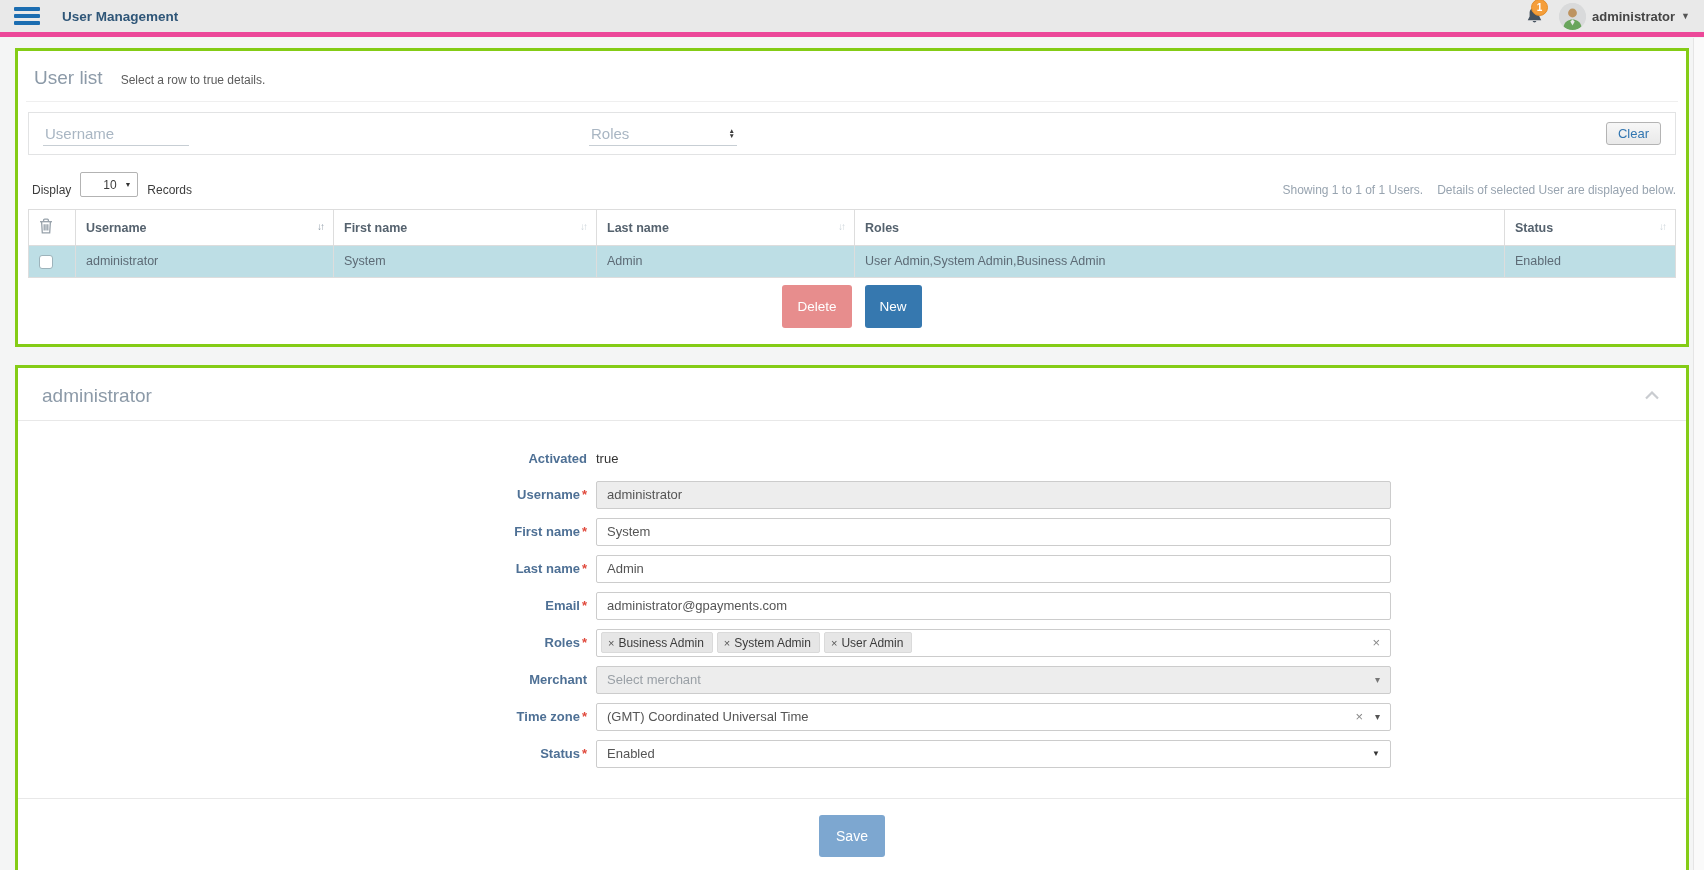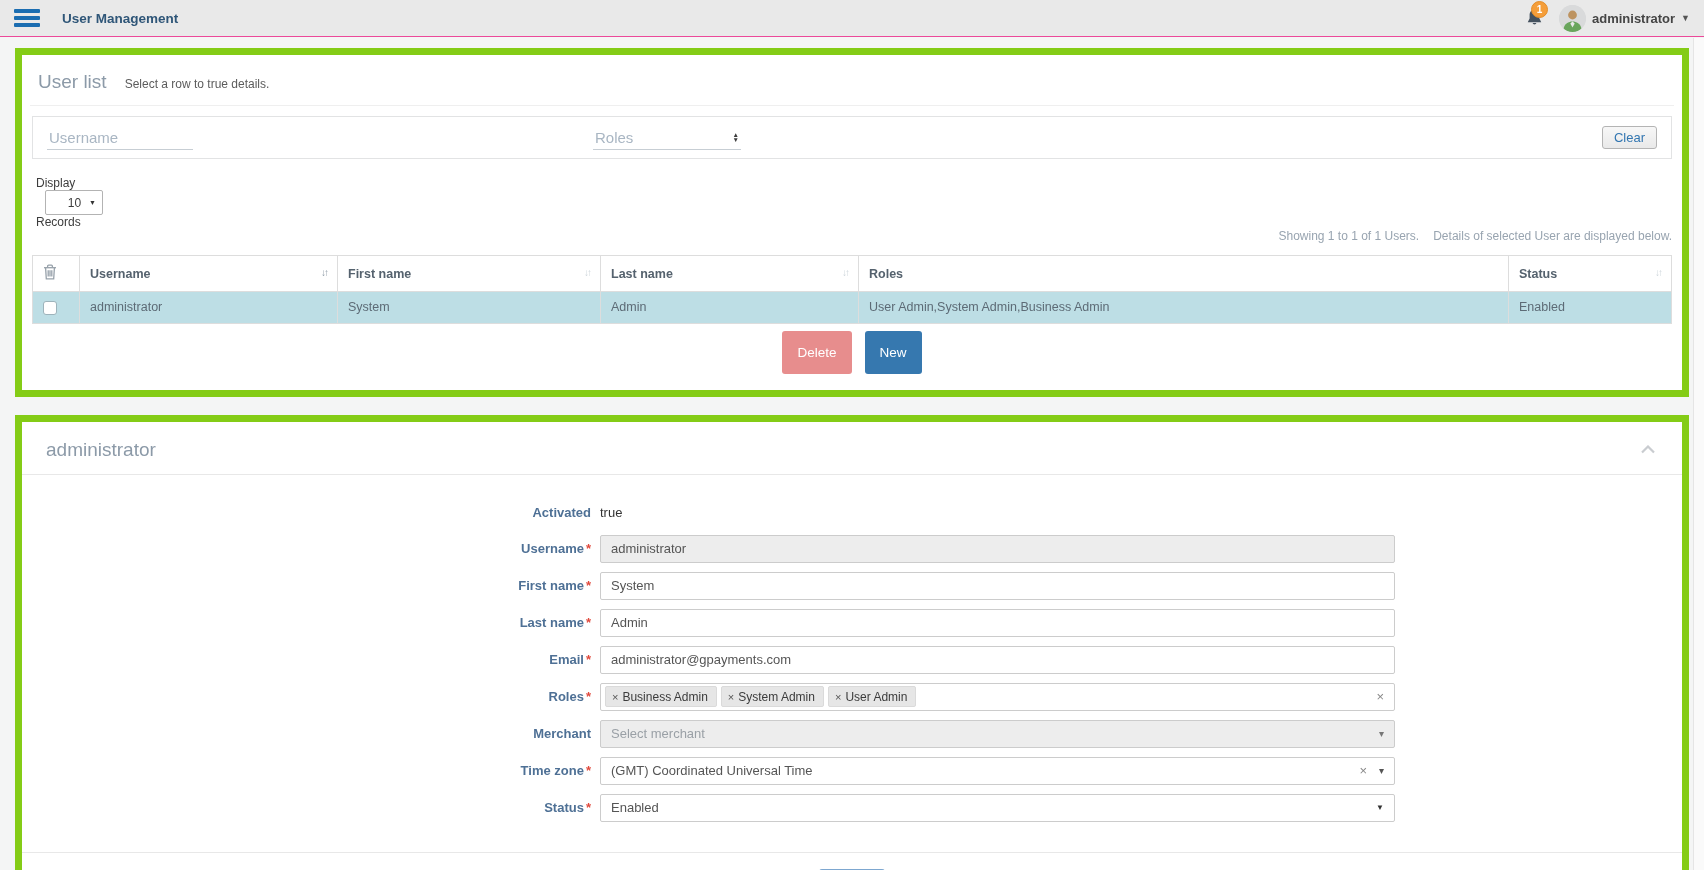--- a/index.html
+++ b/index.html
@@ -6,39 +6,39 @@
   html,body { width: 1704px; height: 870px; overflow: hidden; }
   body {
     font-family: "Liberation Sans", sans-serif;
     background: #f4f5f5;
     color: #333;
     font-size: 13px;
     position: relative;
   }
   
   .topbar {
-    height: 37px; background: #e9e9e9; border-bottom: 1px solid #ec4899;
+    height: 37px; background: #e9e9e9; border-bottom: 5px solid #ec4899;
     display: flex; align-items: center; padding: 16px 14px;
   }
   .hamburger { width: 26px; display: flex; flex-direction: column; gap: 3px; cursor: pointer; }
   .hamburger i { display: block; height: 4px; background: #1b6db1; border-radius: 1px; }
   .topbar-title { margin-left: 22px; font-weight: bold; font-size: 13.5px; color: #2f5678; }
   .topbar-right { margin-left: auto; display: flex; align-items: center; gap: 12px; }
   .bell-wrap { position: relative; width: 26px; height: 26px; display:flex; align-items:flex-end; justify-content:center; cursor: pointer; }
   .badge {
     position: absolute; top: -4px; left: 10px; min-width: 17px; height: 17px; border-radius: 50%;
     background: #f59e3a; border: 1px solid #e38d29; color: #fff; font-size: 10px; font-weight: bold;
     display: flex; align-items: center; justify-content: center; padding: 0 2px;
   }
   .avatar { width: 27px; height: 27px; border-radius: 50%; background: #d9dadb; overflow: hidden; }
   .user-menu { display: flex; align-items: center; gap: 6px; cursor: pointer; }
   .user-menu-label { font-weight: bold; color: #454545; font-size: 13px; }
   .caret-dn { font-size: 9px; color: #555; }
   
-  .panel { background: #fff; border: 7px solid #84cc16; margin: 12px 15px; }
+  .panel { background: #fff; border: 3px solid #84cc16; margin: 12px 15px; }
   .panel-1 { margin-top: 11px; padding: 10px 8px 10px 8px; }
   .panel-head { display: flex; align-items: baseline; padding: 6px 8px 12px 8px; border-bottom: 1px solid #efefef; }
   .panel-title { font-size: 19px; color: #8c9aa8; font-weight: normal; }
   .panel-sub { margin-left: 18px; font-size: 12px; color: #5c5c5c; }
   
   .filter-box {
     margin: 10px 2px 0 2px; border: 1px solid #e2e3e4; height: 43px;
     display: flex; align-items: center; padding: 0 14px;
   }
   .username-filter {
@@ -52,21 +52,21 @@
     display: flex; align-items: center; justify-content: space-between;
     font-size: 15px; color: #a9b6c3; padding: 3px 2px; cursor: pointer;
   }
   .spinner { display: flex; flex-direction: column; line-height: 5.5px; color: #3c3c3c; font-size: 6.5px; }
   .clear-btn {
     margin-left: auto; background: linear-gradient(#f7f7f7,#e9e9e9); border: 1px solid #b4b4b4;
     border-radius: 3px; color: #3276b1; font-size: 13px; padding: 3px 11px; cursor: pointer;
     font-family: "Liberation Sans", sans-serif;
   }
   
-  .display-row { display: flex; align-items: flex-start; margin: 17px 2px 0 6px; font-size: 12px; color: #3c3c3c; flex-direction: column; }
+  .display-row { display: flex; align-items: flex-end; margin: 17px 2px 0 6px; font-size: 12px; color: #3c3c3c; }
   .page-size {
     margin: 0 9px; width: 58px; height: 25px; border: 1px solid #b3b3b3; border-radius: 2px;
     display: flex; align-items: center; padding: 0 6px 0 14px; background: #fff; cursor: pointer;
   }
   .page-size .val { flex: 1; text-align: center; }
   .page-size .car { font-size: 7px; color: #333; }
   .summary { margin-left: auto; color: #98a4b0; display: flex; gap: 14px; }
   
   table.users { width: calc(100% - 4px); margin: 12px 2px 0 2px; border-collapse: collapse; }
   table.users th, table.users td { border: 1px solid #dddddd; padding: 8px 10px; text-align: left; font-size: 12.5px; }

